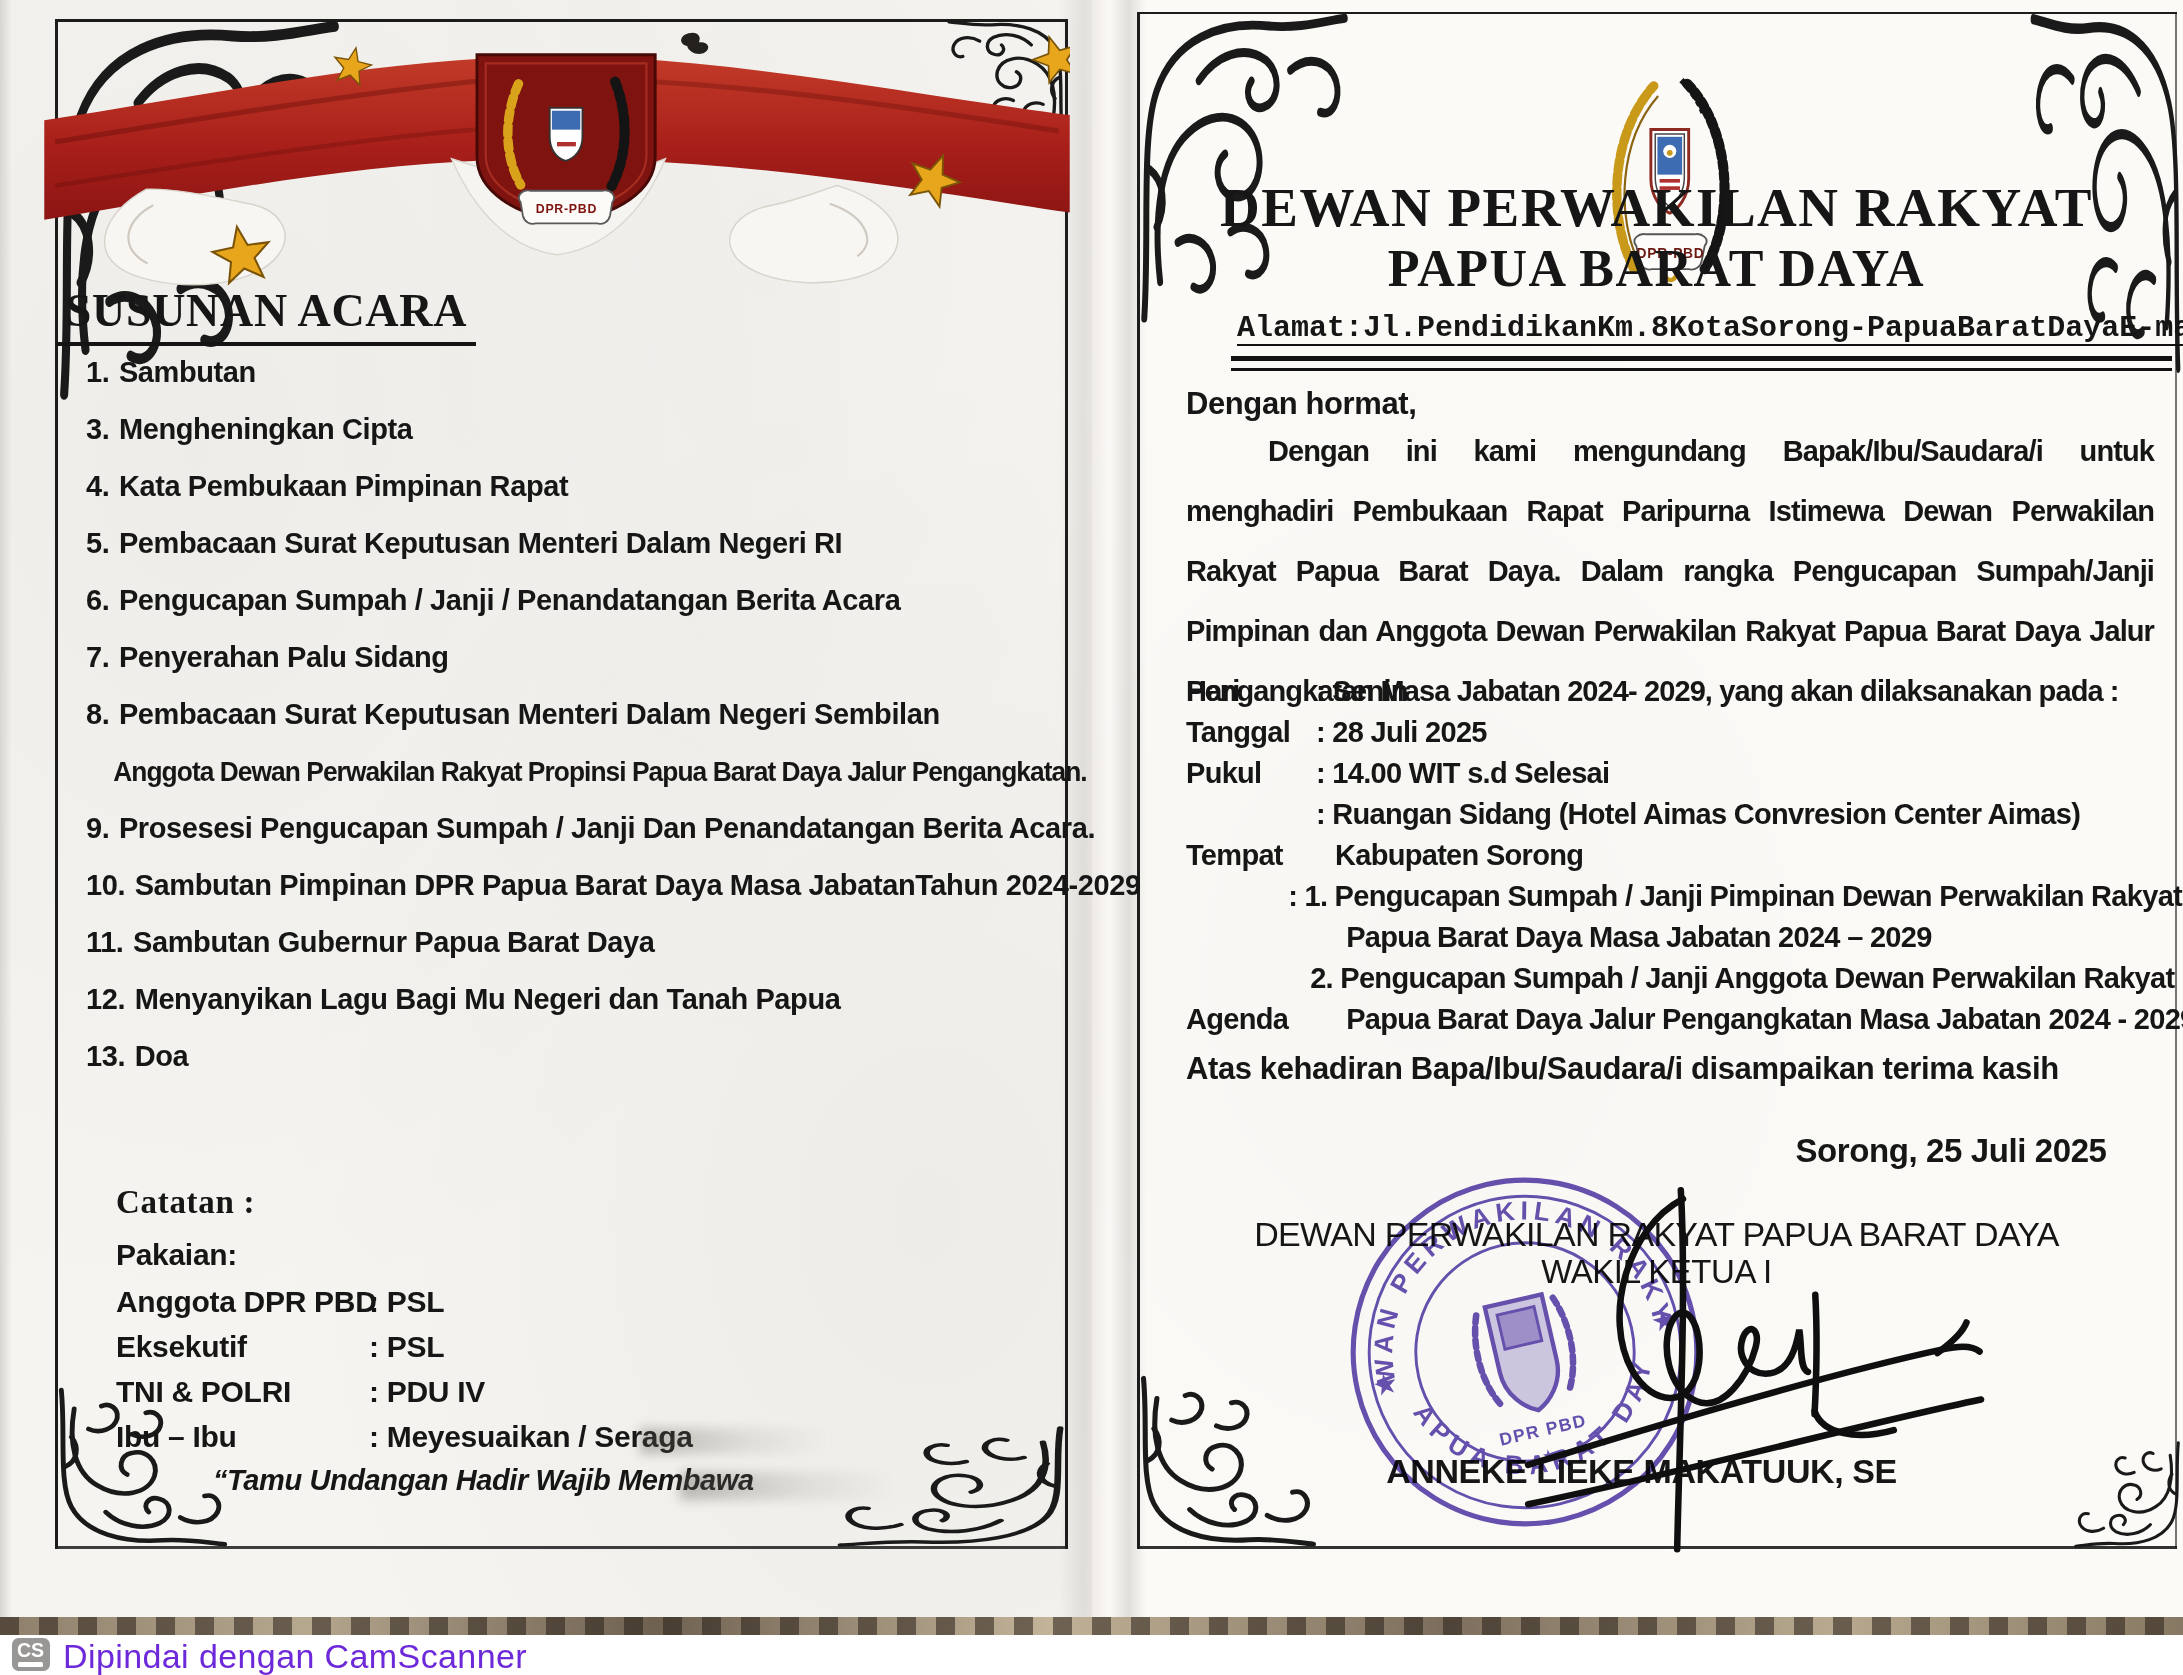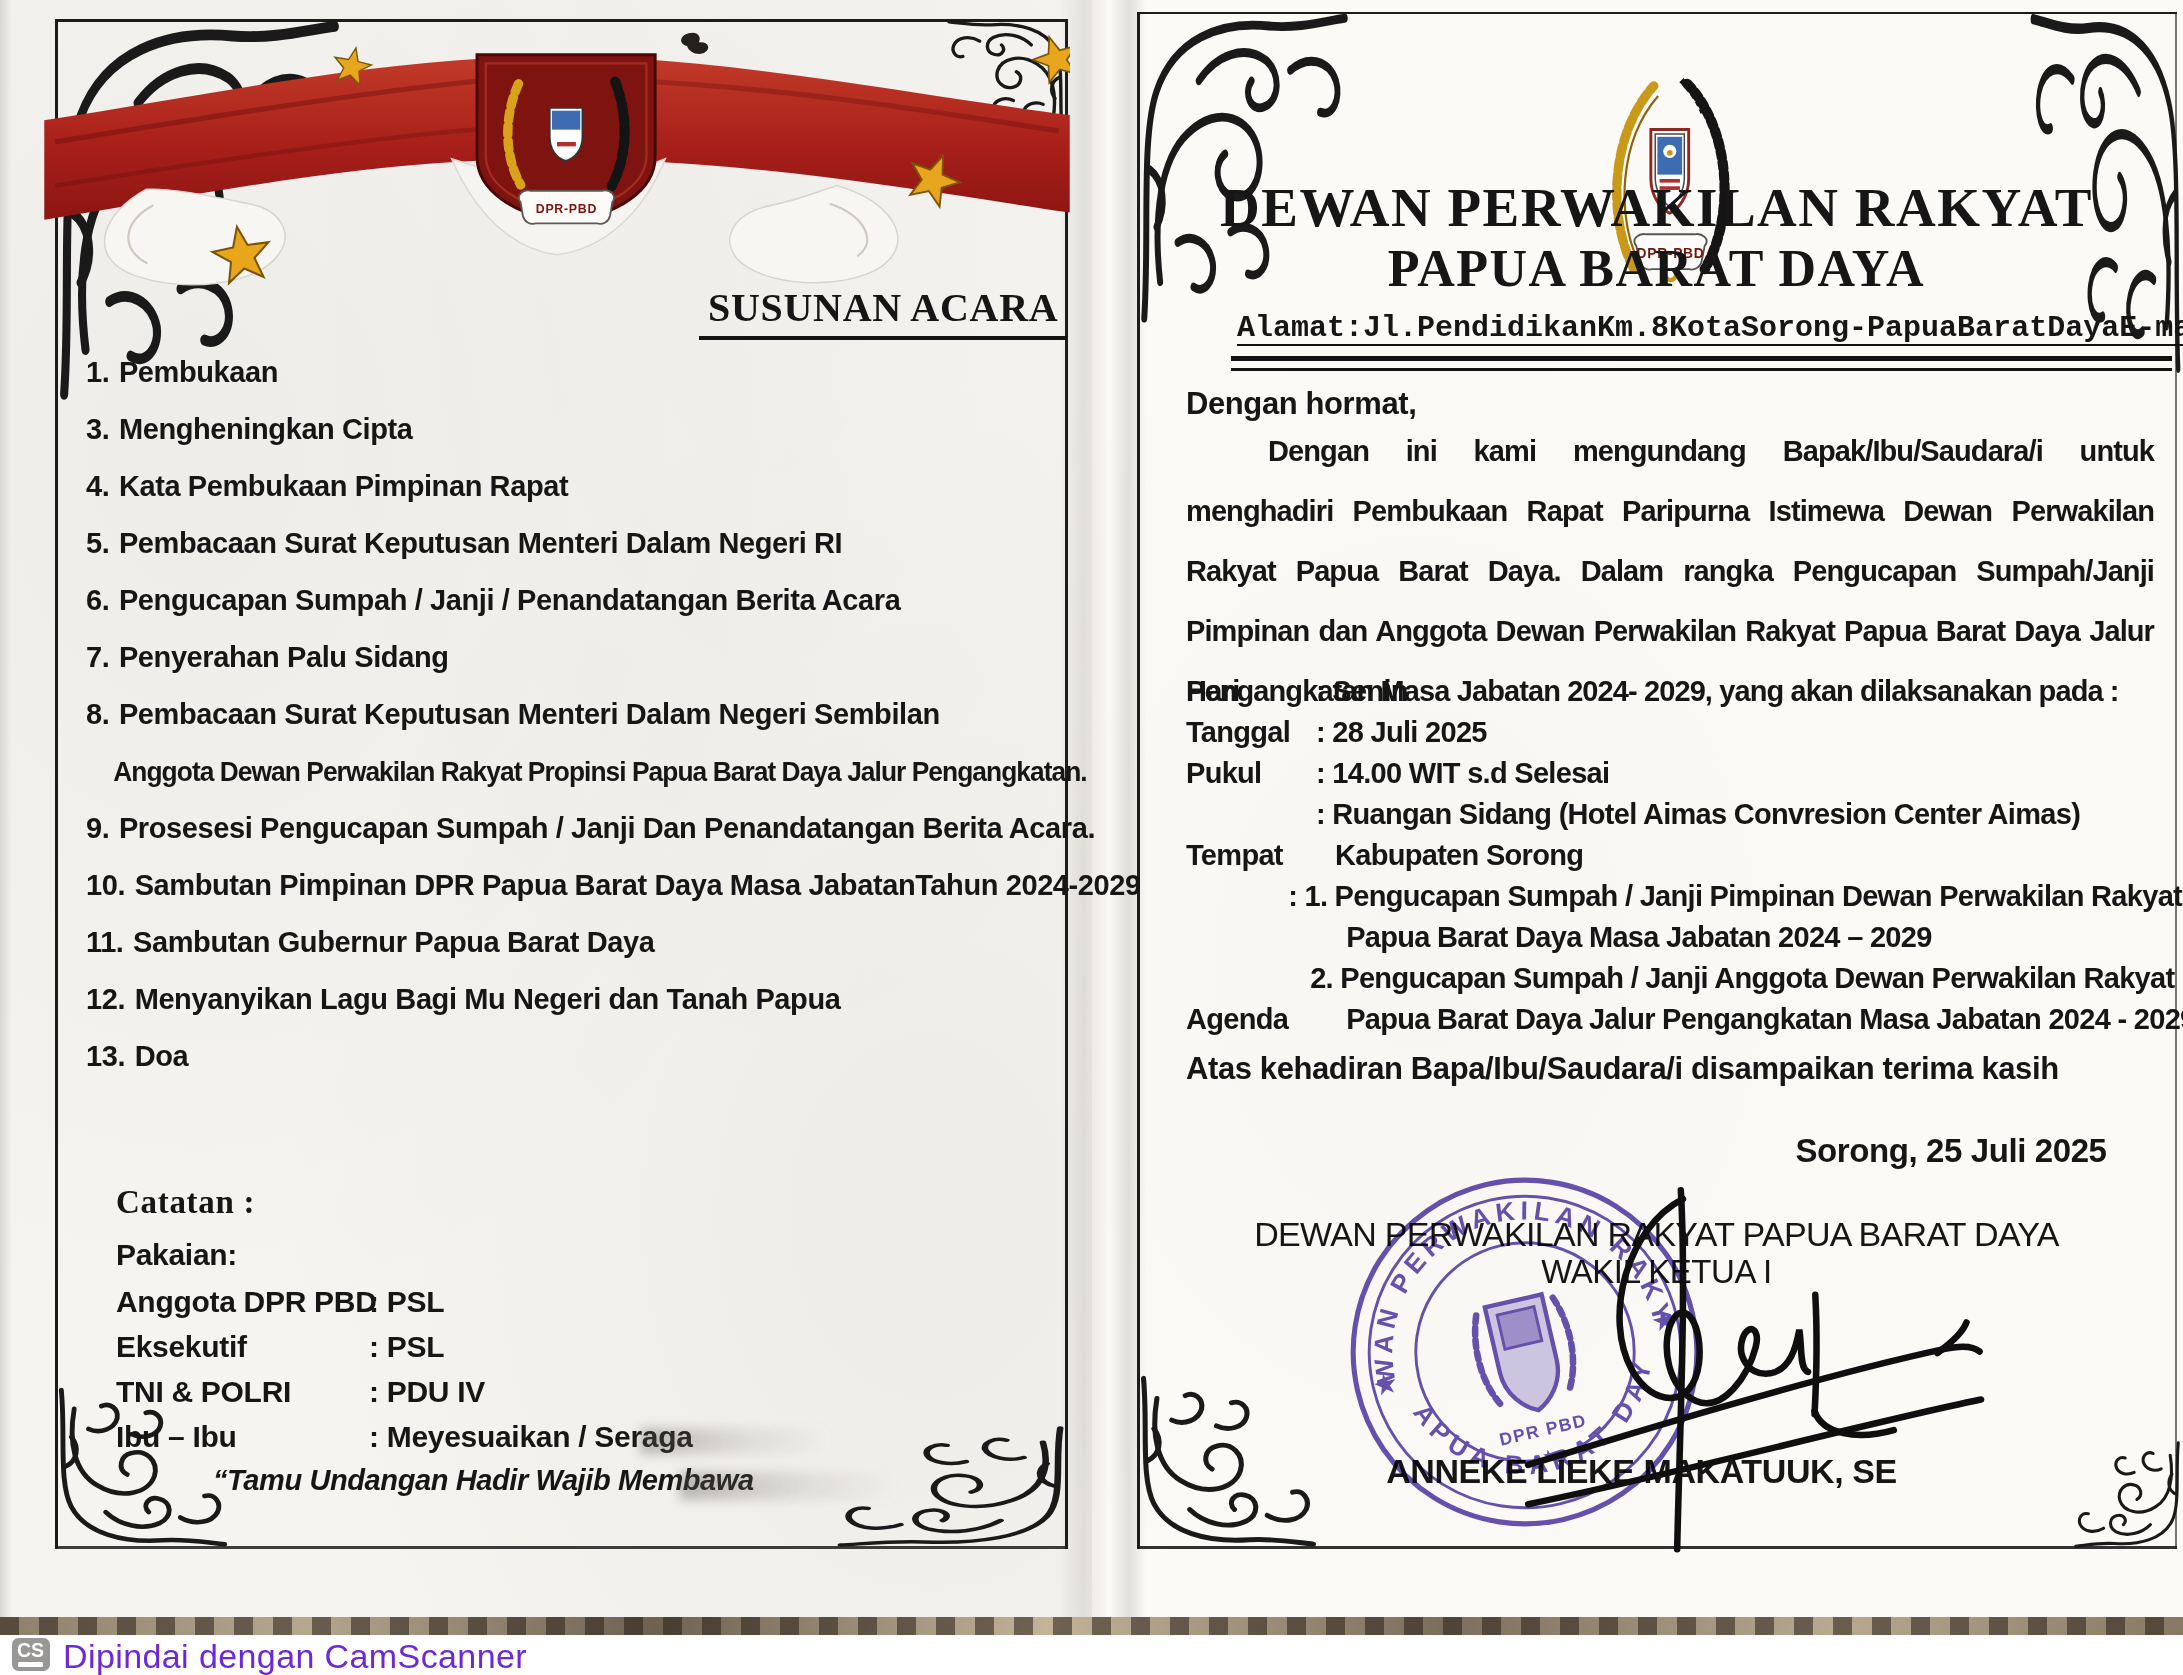--- a/index.html
+++ b/index.html
@@ -30,22 +30,22 @@
   .fl-right{left:1065px;top:19px;width:2.9px;height:1530px;}
   .fl-bottom{left:55px;top:1546px;width:1012px;height:2.9px;opacity:.85;}
   .fr-left{left:1137px;top:11.6px;width:2.9px;height:1537px;}
   .fr-top{left:1137px;top:11.6px;width:1040px;height:2.9px;}
   .fr-right{left:2175px;top:11.6px;width:2.2px;height:1537px;opacity:.6;}
   .fr-bottom{left:1137px;top:1546px;width:1040px;height:2.9px;opacity:.9;}
 
   .corner{position:absolute;}
 
   
-  .title-left{left:57px;top:284px;width:1010px;text-align:right;
-    font-family:"Liberation Serif","DejaVu Serif",serif;font-weight:bold;font-size:40px;letter-spacing:0.7px;}
+  .title-left{left:57px;top:284px;width:1010px;text-align:left;
+    font-family:"Liberation Serif","DejaVu Serif",serif;font-weight:bold;font-size:46px;letter-spacing:0.7px;}
   .title-left span{border-bottom:4.4px solid #141414;padding:0 8.7px 5.8px;}
 
   .acara{left:86px;top:344px;width:979px;font-size:29px;font-weight:bold;letter-spacing:-0.4px;}
   .acara-item{line-height:57px;white-space:nowrap;}
   .acara-item .num{margin-right:9.5px;}
   .acara-item .cont{line-height:57px;padding-left:29px;font-size:28px;letter-spacing:-1px;
     transform:scaleX(.94);transform-origin:left center;}
 
   .notes{left:116px;top:1173px;font-size:30px;font-weight:bold;letter-spacing:-0.3px;}
   .notes .nheading{font-family:"Liberation Serif","DejaVu Serif",serif;font-size:33px;line-height:58px;letter-spacing:0.7px;}
@@ -216,21 +216,21 @@
       <use href="#star5" transform="translate(1222,218) scale(37) rotate(22)"></use>
       <use href="#star5" transform="translate(272,322) scale(41) rotate(-10)"></use>
     </g>
   </svg>
 
   <div class="abs title-left"><span>SUSUNAN ACARA</span></div>
 
   <div class="abs acara">
 
       <div class="acara-item">
-        <div><span class="num">1.</span><span>Pembukaan</span></div>
+        <div><span class="num">1.</span><span>Sambutan</span></div>
 
       </div>
 
 
       <div class="acara-item">
         <div><span class="num">3.</span><span>Mengheningkan Cipta</span></div>
 
       </div>
 
       <div class="acara-item">

